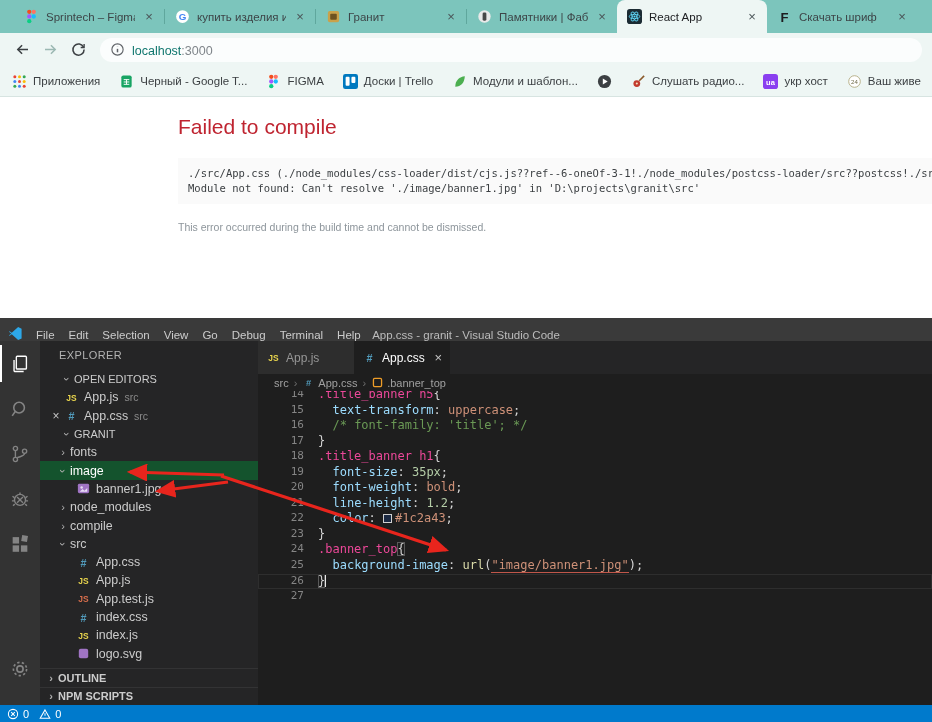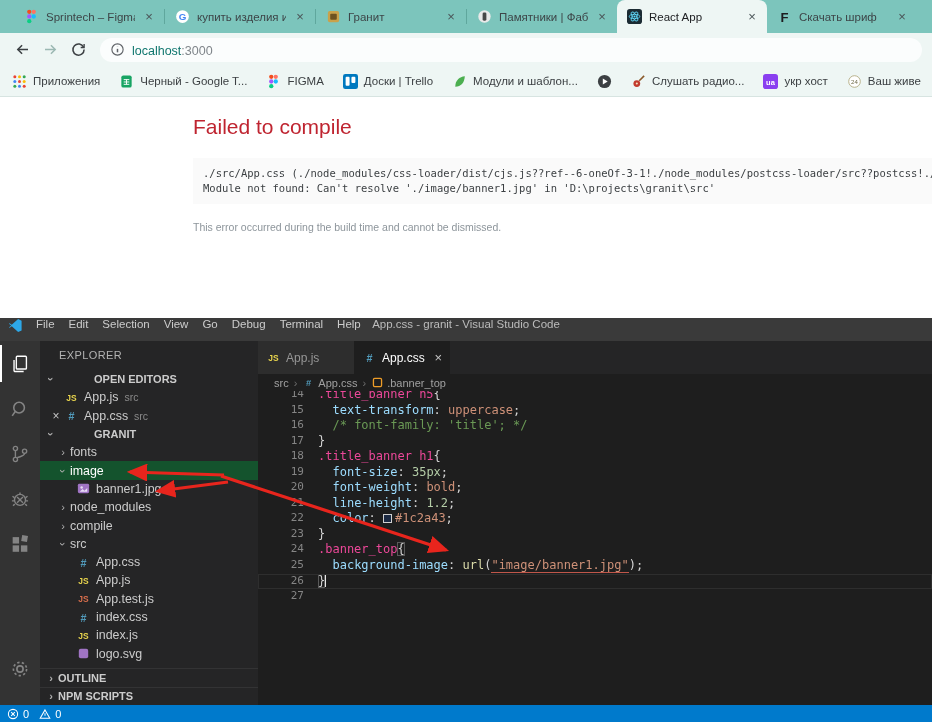--- a/index.html
+++ b/index.html
@@ -20,42 +20,42 @@
   .ic svg { width:100%; height:100%; }
   .toolbar { height:33px; background:#eef6f4; display:flex; align-items:center; padding:0 10px; gap:4px; }
   .navbtn { width:24px; height:24px; display:flex; align-items:center; justify-content:center; color:#3c4043; }
   .navbtn.disabled { color:#9bb8b2; }
   .navbtn svg { width:17px; height:17px; }
   .urlbar { flex:1; height:24px; background:#fbfdfd; border-radius:13px; display:flex; align-items:center; padding:0 10px; gap:7px; margin-left:6px; }
   .urlbar .host { font-size:12.5px; color:#0f766e; }
   .urlbar .port { font-size:12.5px; color:#80868b; }
   .bookmarks { height:31px; background:#eef6f4; border-bottom:1px solid #d7e4e1; display:flex; align-items:center; padding:0 12px; gap:19px; overflow:hidden; }
   .bookmark { display:flex; align-items:center; gap:6px; font-size:11.5px; color:#3c4043; white-space:nowrap; flex:0 0 auto; }
-  .viewport { height:221px; background:#fff; padding-left:178px; overflow:hidden;margin-left:15px; }
+  .viewport { height:221px; background:#fff; padding-left:178px; overflow:hidden; }
   .err-title { margin-top:18px; font-size:21px; font-weight:400; color:#bf2430; }
   .err-code { margin-top:19px; background:#fafafa; padding:8px 10px; font-family:"DejaVu Sans Mono", monospace; font-size:10.5px; line-height:15px; color:#3b3f42; white-space:pre; overflow:hidden; width:754px; }
   .err-note { margin-top:17px; font-size:10.5px; color:#8d959b; }
   
   #vscode { position:absolute; top:318px; left:0; width:932px; height:404px; background:#1e1e1e; }
-  .titlebar { height:23px; background:#3a3a3a; display:flex; align-items:flex-start; padding:0 8px; position:relative; }
+  .titlebar { height:23px; background:#3a3a3a; display:flex; align-items:flex-end; padding:0 8px; position:relative; }
   .vslogo { width:15px; height:15px; margin-right:6px; }
   .menus { display:flex; }
   .menu { font-size:11.5px; color:#cccccc; padding:0 7px; }
   .wtitle { position:absolute; left:0; right:0; text-align:center; font-size:11.5px; color:#bcbcbc; pointer-events:none; }
   .vsbody { display:flex; height:364px; }
   .activitybar { width:40px; background:#333333; display:flex; flex-direction:column; position:relative; }
   .actslot { height:45px; display:flex; align-items:center; justify-content:center; color:#848484; position:relative; }
   .actslot.active { color:#ffffff; }
   .actslot.active::before { content:""; position:absolute; left:0; top:4px; bottom:4px; width:2px; background:#fff; }
   .actslot svg { width:22px; height:22px; }
   .actslot.bottom { position:absolute; bottom:14px; left:0; width:40px; }
   .sidebar { width:218px; background:#252526; position:relative; overflow:hidden; color:#cccccc; }
   .expl-title { font-size:11px; color:#b3b3b3; letter-spacing:.4px; padding:8px 0 9px 19px; }
   .row { height:18.3px; display:flex; align-items:center; font-size:12.4px; color:#cccccc; white-space:nowrap; cursor:default; }
-  .row.section { font-weight:bold; font-size:11px; padding-left:4px;gap:36px; }
+  .row.section { font-weight:normal; font-size:11px; padding-left:20px; }
   .row .caret { width:14px; text-align:center; font-size:11px; color:#b0b0b0; display:inline-block; }
   .caret.open { transform:rotate(90deg); }
   .row.editoritem { padding-left:8px; }
   .row.editoritem .xmark { width:16px; color:#c5c5c5; font-size:12px; text-align:center; }
   .row.editoritem .pad { width:16px; }
   .row.folder { padding-left:16px; }
   .row.file { padding-left:36px; }
   .row .fic { width:15px; height:15px; margin-right:5px; display:inline-flex; }
   .row .fic svg { width:100%; height:100%; }
   .row .detail { color:#8a8a8a; font-size:10.5px; margin-left:6px; }

